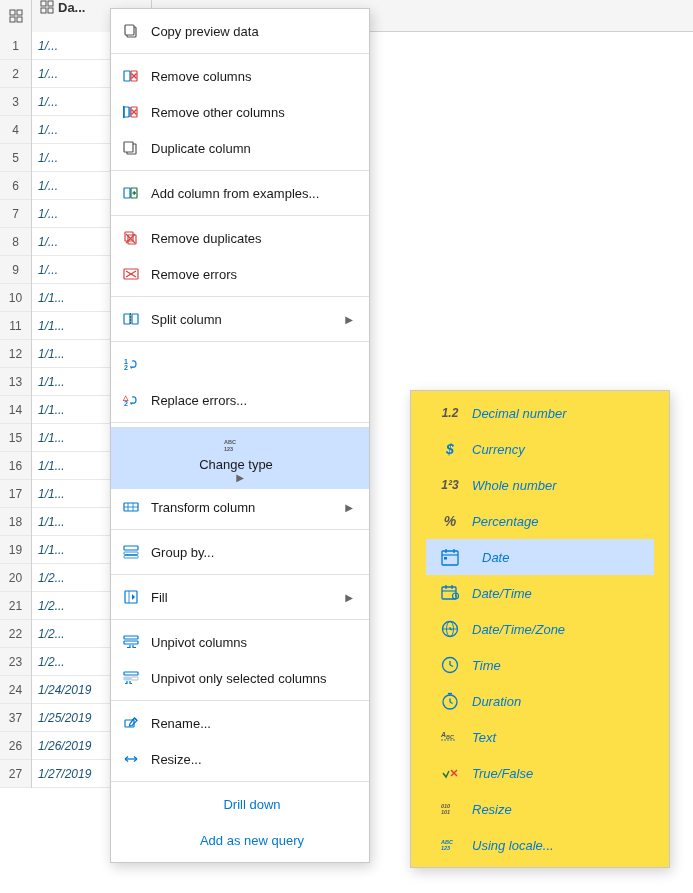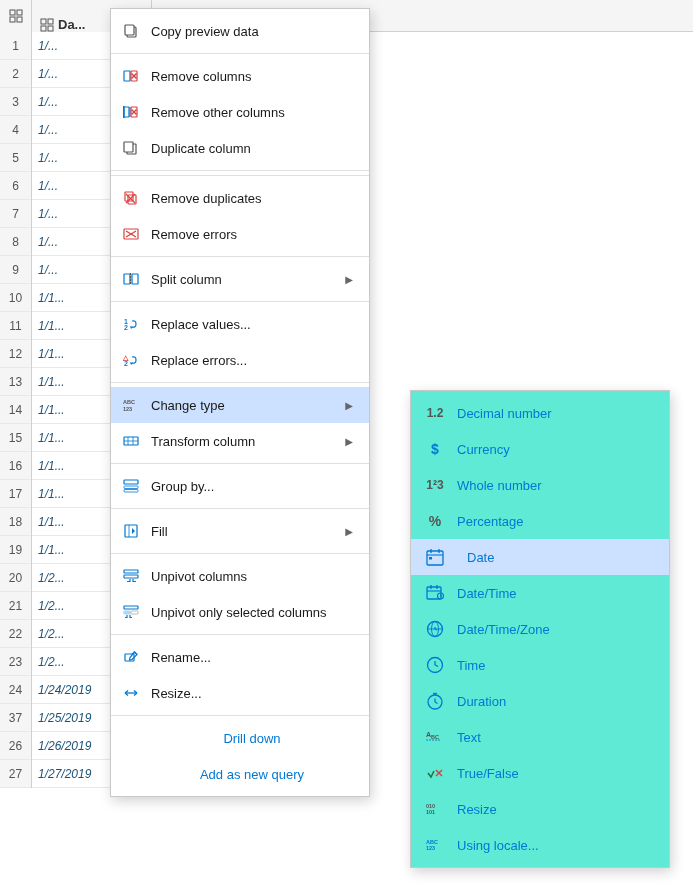--- a/index.html
+++ b/index.html
@@ -36,21 +36,21 @@
       border-right: 1px solid #d0d0d0;
       background: #f5f5f5;
       display: flex; align-items: center; justify-content: center;
       flex-shrink: 0;
     }
 
     .col-header {
       width: 120px;
       height: 32px;
       border-right: 1px solid #d0d0d0;
-      display: flex; align-items: flex-end; padding-left: 8px;
+      display: flex; align-items: flex-start; padding-left: 8px;
       font-weight: 600;
       color: #333;
       background: #f5f5f5;
       flex-shrink: 0;
     }
 
     .sheet-body {
       display: flex;
     }
 
@@ -100,20 +100,21 @@
       display: flex;
       align-items: center;
       padding: 6px 16px 6px 8px;
       cursor: pointer;
       color: #1a1a1a;
       min-height: 32px;
       position: relative;
     }
     .menu-item.highlighted {
       background: #cce0ff;
+      flex-direction: column;
     }
     .menu-item .icon {
       width: 24px;
       height: 24px;
       margin-right: 8px;
       display: flex; align-items: center; justify-content: center;
       flex-shrink: 0;
       font-size: 14px;
     }
     .menu-item .label {
@@ -130,26 +131,27 @@
       margin: 4px 0;
     }
     .menu-item.blue-text .label {
       color: #0078d4;
       text-align: center;
     }
 
     
     .submenu {
       position: absolute;
-      background: #5eead4;
+      background: #fde047;
       border: 1px solid #c8c8c8;
       box-shadow: 2px 4px 12px rgba(0,0,0,0.18);
       min-width: 220px;
       z-index: 200;
-      padding: 4px 0;
+      padding: 4px 15px;
+      font-style: italic;
     }
 
     .submenu-item {
       display: flex;
       align-items: center;
       padding: 6px 16px 6px 8px;
       cursor: pointer;
       color: #1a1a1a;
       min-height: 32px;
     }
@@ -298,20 +300,31 @@
     <span class="icon icon-gray">
       <svg width="16" height="16" viewBox="0 0 16 16" fill="none">
         <rect x="4" y="4" width="9" height="10" rx="0.5" stroke="#555" stroke-width="1.2"></rect>
         <rect x="1" y="2" width="9" height="10" rx="0.5" stroke="#555" stroke-width="1.2" fill="white"></rect>
       </svg>
     </span>
     <span class="label">Duplicate column</span>
   </div>
   <div class="menu-divider"></div>
 
+  <div class="menu-item">
+    <span class="icon">
+      <svg width="16" height="16" viewBox="0 0 16 16">
+        <rect x="1" y="3" width="6" height="10" rx="0.5" fill="none" stroke="#0078d4" stroke-width="1.2"></rect>
+        <rect x="8" y="3" width="6" height="10" rx="0.5" fill="none" stroke="#217346" stroke-width="1.2"></rect>
+        <line x1="9.5" y1="8" x2="13" y2="8" stroke="#217346" stroke-width="1.5"></line>
+        <line x1="11.25" y1="6.25" x2="11.25" y2="9.75" stroke="#217346" stroke-width="1.5"></line>
+      </svg>
+    </span>
+    <span class="label">Add column from examples...</span>
+  </div>
   <div class="menu-divider"></div>
 
   <div class="menu-item">
     <span class="icon">
       <svg width="16" height="16" viewBox="0 0 16 16">
         <rect x="2" y="2" width="8" height="9" rx="0.5" fill="none" stroke="#d94040" stroke-width="1.2"></rect>
         <rect x="5" y="5" width="8" height="9" rx="0.5" fill="none" stroke="#d94040" stroke-width="1.2"></rect>
         <line x1="3" y1="4" x2="12" y2="13" stroke="#d94040" stroke-width="1.3"></line>
         <line x1="12" y1="4" x2="3" y2="13" stroke="#d94040" stroke-width="1.3"></line>
       </svg>
@@ -346,21 +359,20 @@
 
   <div class="menu-item">
     <span class="icon">
       <svg width="16" height="16" viewBox="0 0 16 16">
         <text x="1" y="8" font-size="7" fill="#0078d4" font-weight="bold">1</text>
         <text x="1" y="14" font-size="7" fill="#0078d4" font-weight="bold">2</text>
         <path d="M9 5 Q13 4 13 8 Q13 12 9 11" fill="none" stroke="#0078d4" stroke-width="1.2"></path>
         <path d="M7 10 L10 11 L8 13" fill="#0078d4"></path>
       </svg>
     </span>
-    <span class="label">Replace values...</span>
   </div>
 
   <div class="menu-item">
     <span class="icon">
       <svg width="16" height="16" viewBox="0 0 16 16">
         <text x="0" y="8" font-size="7" fill="#d94040" font-weight="bold">△</text>
         <text x="1" y="14" font-size="7" fill="#0078d4" font-weight="bold">2</text>
         <path d="M9 5 Q13 4 13 8 Q13 12 9 11" fill="none" stroke="#0078d4" stroke-width="1.2"></path>
         <path d="M7 10 L10 11 L8 13" fill="#0078d4"></path>
       </svg>

